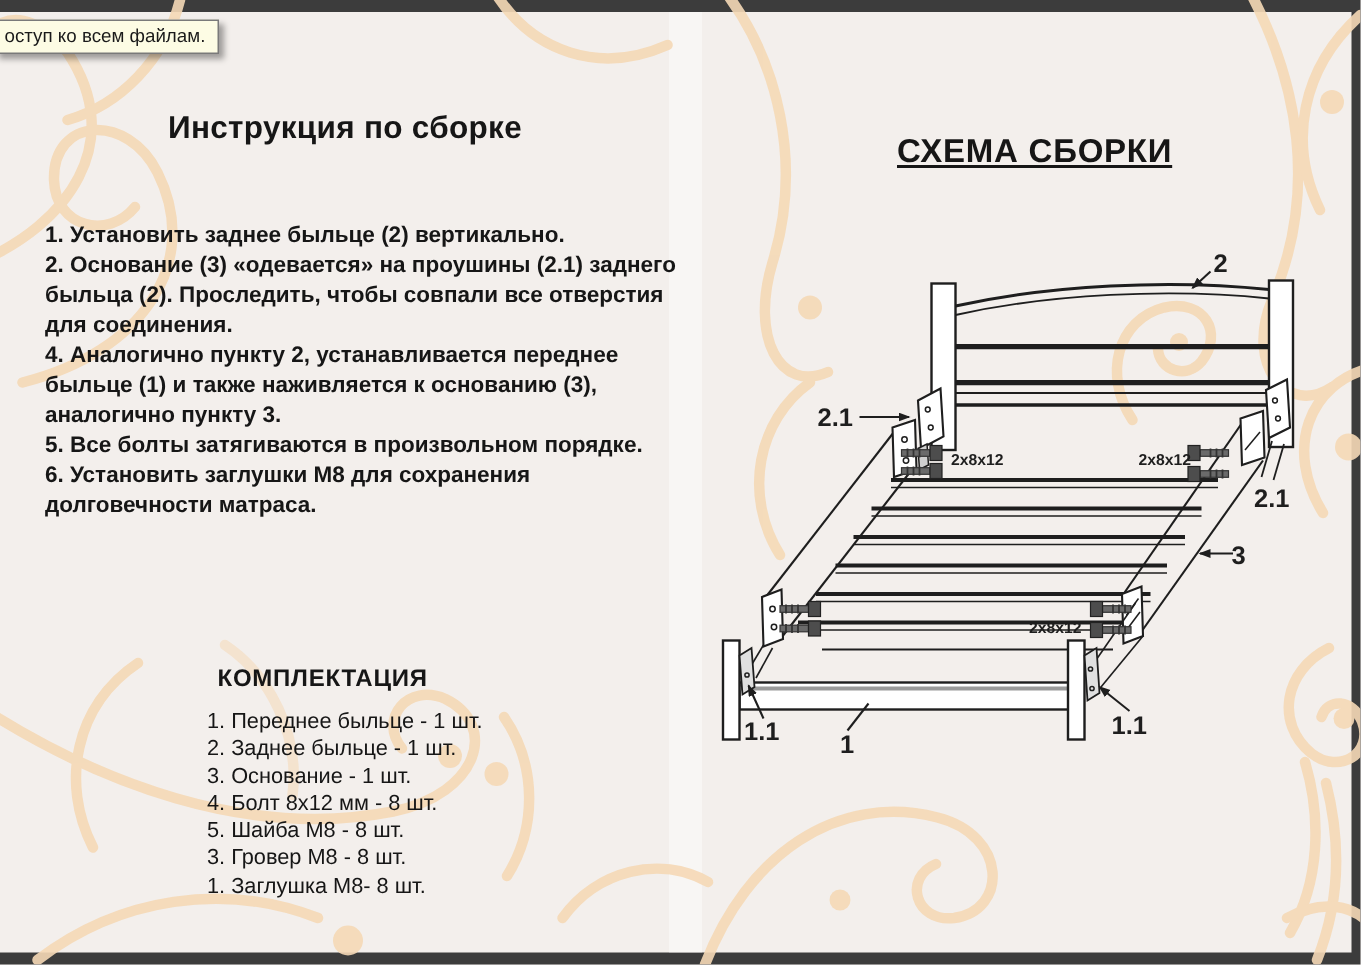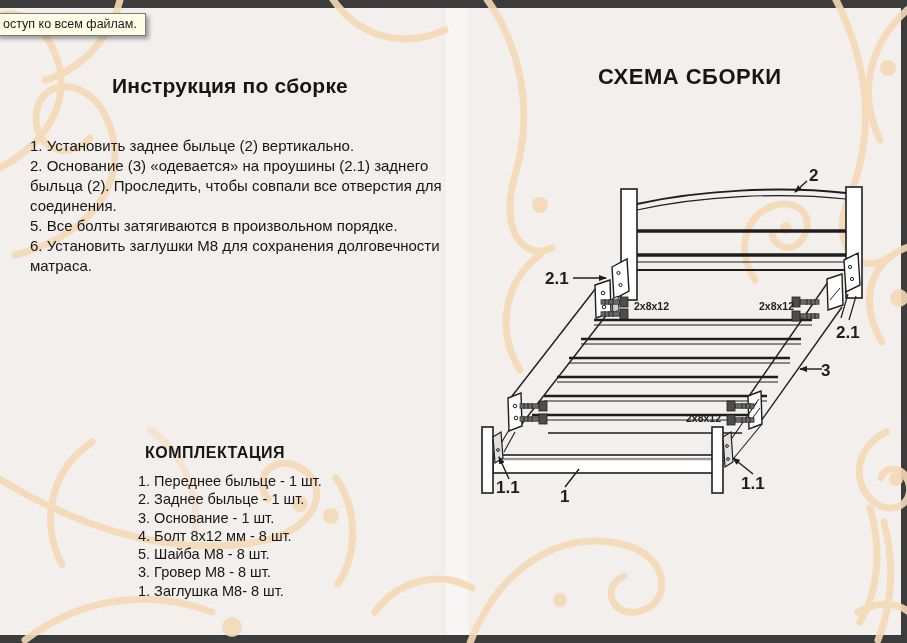--- a/index.html
+++ b/index.html
@@ -16,26 +16,26 @@
     position:absolute;left:-4px;top:13px;z-index:30;
     background:#fdfce4;border:1px solid #7a7a7a;
     box-shadow:3px 3px 4px rgba(0,0,0,0.35);
     font-size:12.5px;color:#1a1a1a;padding:3px 8px 4px 6px;white-space:nowrap;
   }
   .h-left{
     position:absolute;left:30px;top:74px;width:400px;text-align:center;
     font-size:21px;font-weight:bold;letter-spacing:.2px;
   }
   .h-right{
-    position:absolute;left:598px;top:64px;
-    font-size:22px;font-weight:bold;letter-spacing:.5px;
+    position:absolute;left:598px;top:88px;
+    font-size:22px;font-weight:bold;letter-spacing:.5px;text-decoration:underline;
   }
   .steps{
-    position:absolute;left:30px;top:136px;width:426px;
-    font-size:15px;font-weight:normal;line-height:20px;
+    position:absolute;left:30px;top:147px;width:426px;
+    font-size:15px;font-weight:bold;line-height:20px;
   }
   .kit-title{
     position:absolute;left:145px;top:444px;
     font-size:16px;font-weight:bold;letter-spacing:.5px;
   }
   .kit-list{
     position:absolute;left:138px;top:472px;width:260px;
     font-size:14.5px;font-weight:normal;line-height:18.3px;
   }
   .z-text{z-index:20;}
@@ -211,20 +211,21 @@
     <text class="sm" x="686" y="422">2x8x12</text>
   </g>
 </svg>
 
 <div class="h-left z-text">Инструкция по сборке</div>
 <div class="h-right z-text">СХЕМА СБОРКИ</div>
 
 <div class="steps z-text">
   <div>1. Установить заднее быльце (2) вертикально.</div>
   <div>2. Основание (3) «одевается» на проушины (2.1) заднего быльца (2). Проследить, чтобы совпали все отверстия для соединения.</div>
+  <div>4. Аналогично пункту 2, устанавливается переднее быльце (1) и также наживляется к основанию (3), аналогично пункту 3.</div>
   <div>5. Все болты затягиваются в произвольном порядке.</div>
   <div>6. Установить заглушки М8 для сохранения долговечности матраса.</div>
 </div>
 
 <div class="kit-title z-text">КОМПЛЕКТАЦИЯ</div>
 <div class="kit-list z-text">
   <div>1. Переднее быльце - 1 шт.</div>
   <div>2. Заднее быльце - 1 шт.</div>
   <div>3. Основание - 1 шт.</div>
   <div>4. Болт 8х12 мм - 8 шт.</div>

